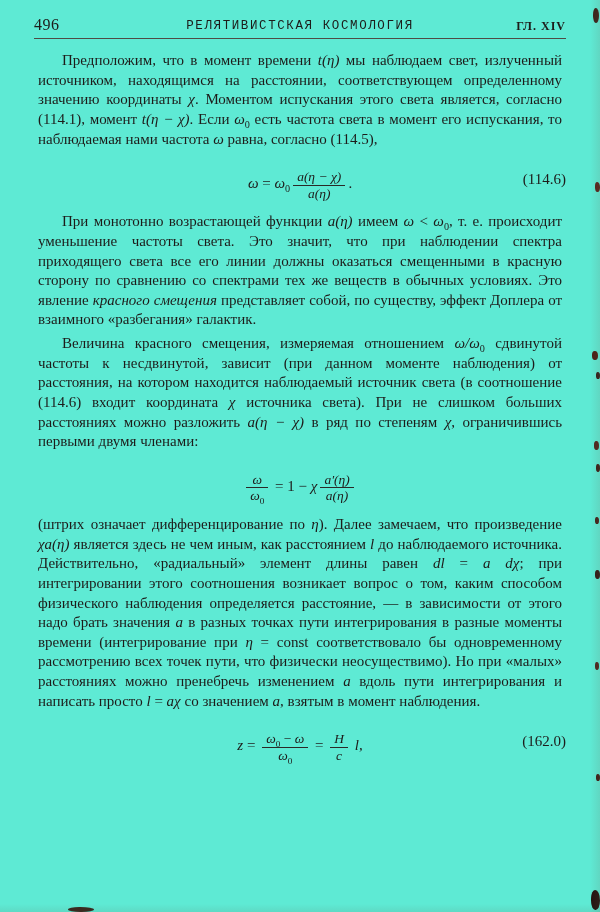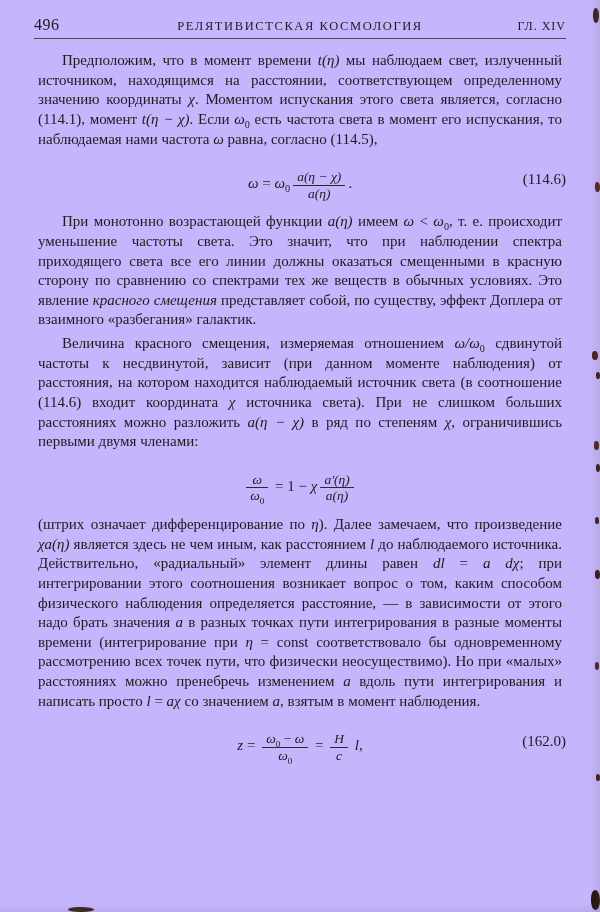--- a/index.html
+++ b/index.html
@@ -1,20 +1,20 @@
 <!DOCTYPE html>
 <html lang="ru"><head>
 <meta charset="utf-8">
 <style>
   html,body{margin:0;padding:0;background:#d8d6d0;}
   .page{
     position:relative;
     width:600px;height:912px;
     margin:0 auto;
-    background:#c4b5fd;
+    background:#5eead4;
     overflow:hidden;
     font-family:"Liberation Serif","DejaVu Serif",serif;
     color:#1d1c1a;
   }
   .page::after{
     content:"";position:absolute;top:0;right:0;width:10px;height:100%;
     background:linear-gradient(to right, rgba(0,0,0,0), rgba(110,95,80,0.14));
     pointer-events:none;
   }
   .page::before{
@@ -28,25 +28,25 @@
     height:22px;
     border-bottom:1px solid #4f4b45;
   }
   .page-number{
     position:absolute;left:0;top:0;
     font-size:16px;letter-spacing:0.5px;
   }
   .running-title{
     position:absolute;left:0;right:0;top:3px;
     text-align:center;
-    font-size:12.5px;letter-spacing:1.6px;
+    font-size:12.5px;letter-spacing:1.6px;font-family:Liberation Mono, monospace;
   }
   .chapter-label{
     position:absolute;right:0;top:3px;
-    font-size:12px;letter-spacing:1px;
+    font-size:12px;letter-spacing:1px;font-weight:bold;
   }
   .body{
     margin:12px 34px 0 34px;
     font-size:15px;
     line-height:1.31;
     text-align:justify;
   }
   p.para{margin:4px;text-indent:24px;}
   .it{font-style:italic;}
   sub{font-size:0.68em;line-height:0;}

